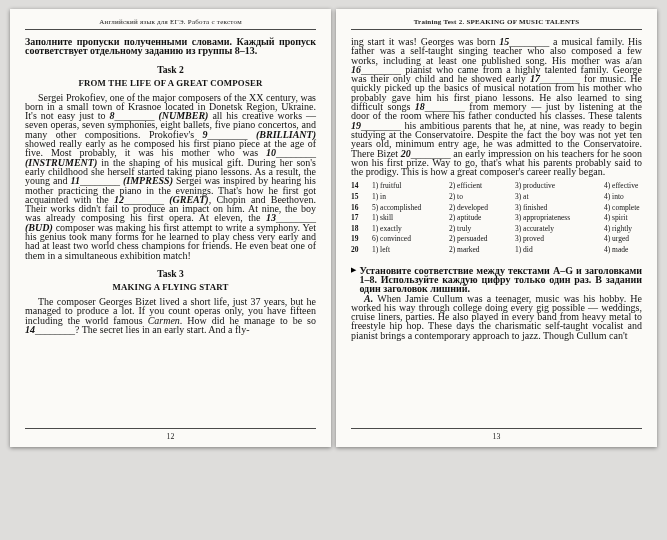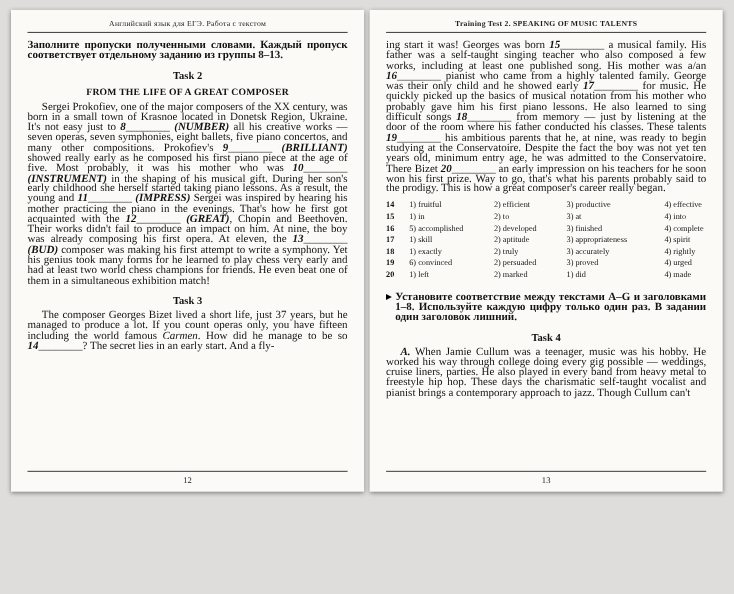--- a/index.html
+++ b/index.html
@@ -98,20 +98,21 @@
 
     <p class="para bold-para">Заполните пропуски полученными словами. Каждый пропуск соответствует отдельному заданию из группы 8–13.</p>
 
     <div class="task-title">Task 2</div>
     <div class="task-subtitle">FROM THE LIFE OF A GREAT COMPOSER</div>
 
     <p class="para indent"><span class="seg-n">Sergei Prokofiev, one of the major composers of the XX century, was born in a small town of Krasnoe located in Donetsk Region, Ukraine. It's not easy just to </span><span class="seg-bi">8</span><span class="seg-n">________ </span><span class="seg-bi">(NUMBER)</span><span class="seg-n"> all his creative works — seven operas, seven symphonies, eight ballets, five piano concertos, and many other compositions. Prokofiev's </span><span class="seg-bi">9</span><span class="seg-n">________ </span><span class="seg-bi">(BRILLIANT)</span><span class="seg-n"> showed really early as he composed his first piano piece at the age of five. Most probably, it was his mother who was </span><span class="seg-bi">10</span><span class="seg-n">________ </span><span class="seg-bi">(INSTRUMENT)</span><span class="seg-n"> in the shaping of his musical gift. During her son's early childhood she herself started taking piano lessons. As a result, the young and </span><span class="seg-bi">11</span><span class="seg-n">________ </span><span class="seg-bi">(IMPRESS)</span><span class="seg-n"> Sergei was inspired by hearing his mother practicing the piano in the evenings. That's how he first got acquainted with the </span><span class="seg-bi">12</span><span class="seg-n">________ </span><span class="seg-bi">(GREAT)</span><span class="seg-n">, Chopin and Beethoven. Their works didn't fail to produce an impact on him. At nine, the boy was already composing his first opera. At eleven, the </span><span class="seg-bi">13</span><span class="seg-n">________ </span><span class="seg-bi">(BUD)</span><span class="seg-n"> composer was making his first attempt to write a symphony. Yet his genius took many forms for he learned to play chess very early and had at least two world chess champions for friends. He even beat one of them in a simultaneous exhibition match!</span></p>
 
 
     <div class="task-title">Task 3</div>
+    <div class="task-subtitle">MAKING A FLYING START</div>
 
     <p class="para indent"><span class="seg-n">The composer Georges Bizet lived a short life, just 37 years, but he managed to produce a lot. If you count operas only, you have fifteen including the world famous </span><span class="seg-i">Carmen</span><span class="seg-n">. How did he manage to be so </span><span class="seg-bi">14</span><span class="seg-n">________? The secret lies in an early start. And a fly-</span></p>
 
     <div class="page-footer">12</div>
   </div>
 
   <div class="page">
     <div class="running-head bold">Training Test 2. SPEAKING OF MUSIC TALENTS</div>
 
     <p class="para"><span class="seg-n">ing start it was! Georges was born </span><span class="seg-bi">15</span><span class="seg-n">________ a musical family. His father was a self-taught singing teacher who also composed a few works, including at least one published song. His mother was a/an </span><span class="seg-bi">16</span><span class="seg-n">________ pianist who came from a highly talented family. George was their only child and he showed early </span><span class="seg-bi">17</span><span class="seg-n">________ for music. He quickly picked up the basics of musical notation from his mother who probably gave him his first piano lessons. He also learned to sing difficult songs </span><span class="seg-bi">18</span><span class="seg-n">________ from memory — just by listening at the door of the room where his father conducted his classes. These talents </span><span class="seg-bi">19</span><span class="seg-n">________ his ambitious parents that he, at nine, was ready to begin studying at the Conservatoire. Despite the fact the boy was not yet ten years old, minimum entry age, he was admitted to the Conservatoire. There Bizet </span><span class="seg-bi">20</span><span class="seg-n">________ an early impression on his teachers for he soon won his first prize. Way to go, that's what his parents probably said to the prodigy. This is how a great composer's career really began.</span></p>
@@ -166,20 +167,19 @@
         <span>1) did</span>
         <span>4) made</span>
       </div>
     </div>
 
     <div class="instruction-wrap mt">
       <span class="pointer">▶</span>
       <p class="para bold-para">Установите соответствие между текстами A–G и заголовками 1–8. Используйте каждую цифру только один раз. В задании один заголовок лишний.</p>
     </div>
 
-    <div class="task-title">Task 4</div>
 
     <p class="para indent"><span class="seg-bi">A.</span><span class="seg-n"> When Jamie Cullum was a teenager, music was his hobby. He worked his way through college doing every gig possible — weddings, cruise liners, parties. He also played in every band from heavy metal to freestyle hip hop. These days the charismatic self-taught vocalist and pianist brings a contemporary approach to jazz. Though Cullum can't</span></p>
 
     <div class="page-footer">13</div>
   </div>
 
 </div>
 
 </body></html>

